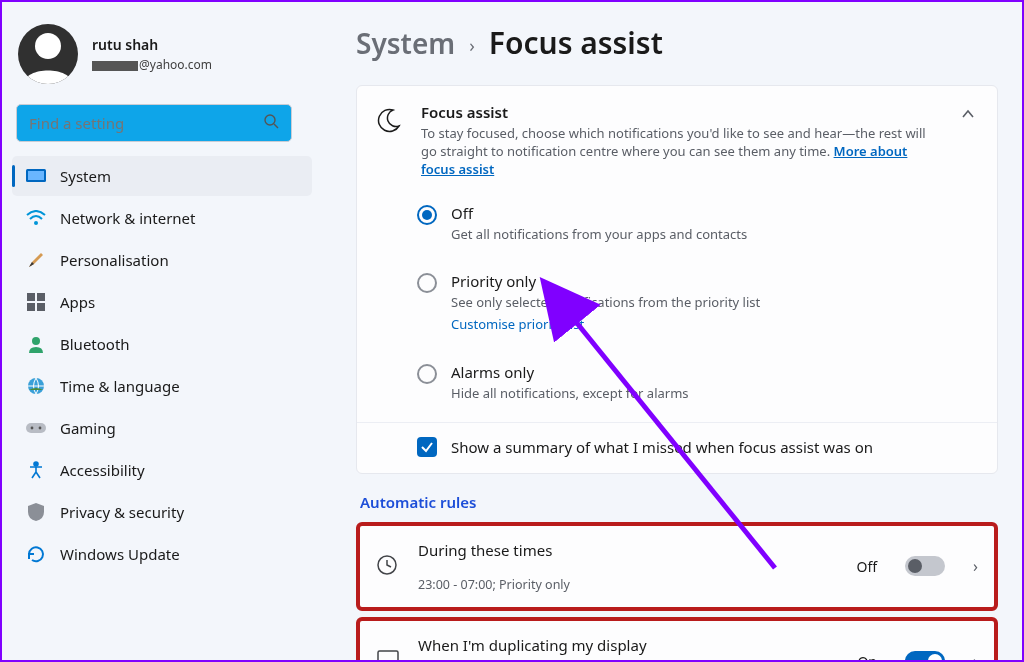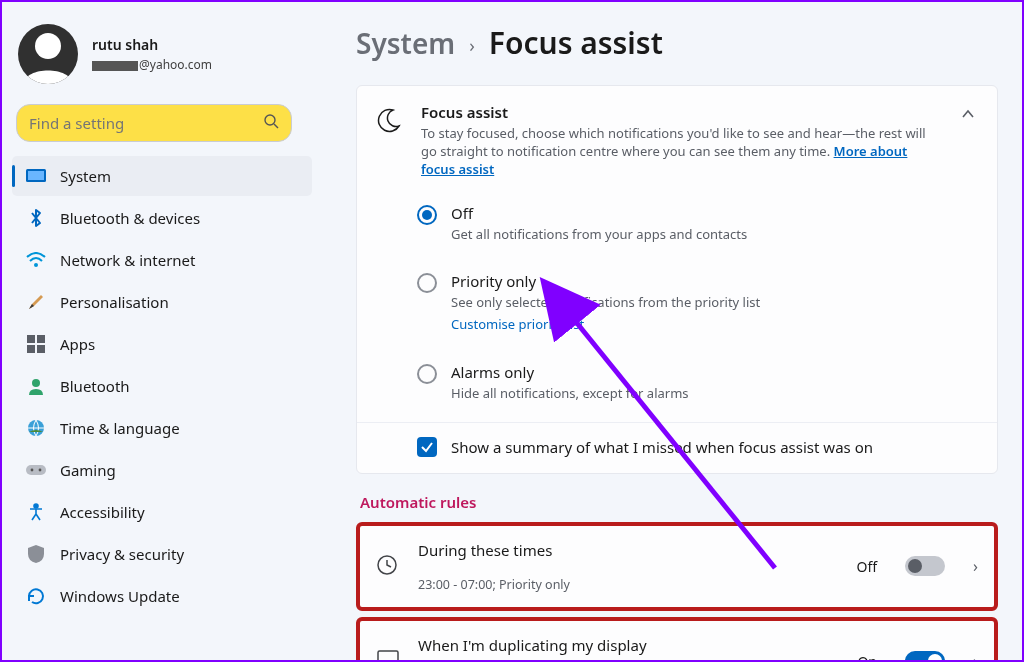--- a/index.html
+++ b/index.html
@@ -25,22 +25,22 @@
     display: flex; align-items: flex-end; justify-content: center; overflow: hidden;
   }
   .avatar svg { display:block; }
   .profile-text .name { font-weight: 600; font-size: 14px; color: #1a1a1a; }
   .profile-text .email { font-size: 12px; color: #404040; margin-top: 2px; }
   .email .redact { display:inline-block; width:46px; height:10px; background:#555; vertical-align:middle; margin-right:1px;}
   .searchbox {
     margin: 6px 20px 14px 4px;
     height: 38px;
     border: 1px solid #c9ccd4;
-    border-radius: 14px;
-    background: #fde047;
+    border-radius: 5px;
+    background: #0ea5e9;
     display: flex; align-items: center;
     padding: 0 12px;
   }
   .searchbox input {
     flex: 1; border: 0; background: transparent; outline: none;
     font-size: 15px; color: #333;
   }
   .searchbox .sicon { color: #555; font-size: 14px; }
   .nav { display: flex; flex-direction: column; gap: 2px; }
   .nav-item {
@@ -97,21 +97,21 @@
   .radio-txt .link { color:#0067c0; font-size:13px; margin-top:4px; display:inline-block; }
   .summary-row {
     border-top: 1px solid #eceef4;
     padding: 14px 18px 16px 60px;
     display:flex; gap:14px; align-items:center;
   }
   .checkbox {
     width:20px; height:20px; background:#0067c0; border-radius:4px;
     display:flex; align-items:center; justify-content:center; color:#fff; font-size:13px;
   }
-  .section-title { font-weight:600; font-size:15px; color:#be185d; margin: 14px 0 10px 4px; }
+  .section-title { font-weight:600; font-size:15px; color:#1d4ed8; margin: 14px 0 10px 4px; }
   .rule-row {
     background:#fdfdfe; border:4px solid #b91c1c; border-radius:6px;
     display:flex; align-items:center; padding: 14px 16px;
     gap:18px; margin-bottom:6px;
   }
   .rule-row .ricon { width:24px; height:24px; color:#424448; flex:0 0 24px;}
   .rule-row .rtxt { flex:1; }
   .rule-row .rtxt .rt { font-size:15px; color:#1a1a1a; }
   .rule-row .rtxt .rd { font-size:12.5px; color:#5a5e66; margin-top:16px; }
   .rule-row .state { font-size:14px; color:#1a1a1a; }
@@ -165,28 +165,20 @@
       <span class="nicon">
         <svg width="20" height="16" viewBox="0 0 20 16">
             <rect x="0" y="1" width="20" height="13" rx="1.5" fill="#0067c0"></rect>
             <rect x="2" y="3" width="16" height="9" fill="#69b6ff"></rect>
           </svg>
       </span>
       <span>System</span>
     </div>
     <div class="nav-item">
       <span class="nicon">
-        <svg width="14" height="20" viewBox="0 0 14 20">
-            <path d="M3 5 L11 15 L7 18 L7 2 L11 5 L3 15" stroke="#0067c0" stroke-width="2" fill="none" stroke-linejoin="round"></path>
-          </svg>
-      </span>
-      <span>Bluetooth &amp; devices</span>
-    </div>
-    <div class="nav-item">
-      <span class="nicon">
         <svg width="20" height="16" viewBox="0 0 20 16">
             <path d="M1 5 Q10 -3 19 5" stroke="#0095d8" stroke-width="2" fill="none"></path>
             <path d="M4 9 Q10 3 16 9" stroke="#0095d8" stroke-width="2" fill="none"></path>
             <circle cx="10" cy="13" r="2" fill="#0095d8"></circle>
           </svg>
       </span>
       <span>Network &amp; internet</span>
     </div>
     <div class="nav-item">
       <span class="nicon">

